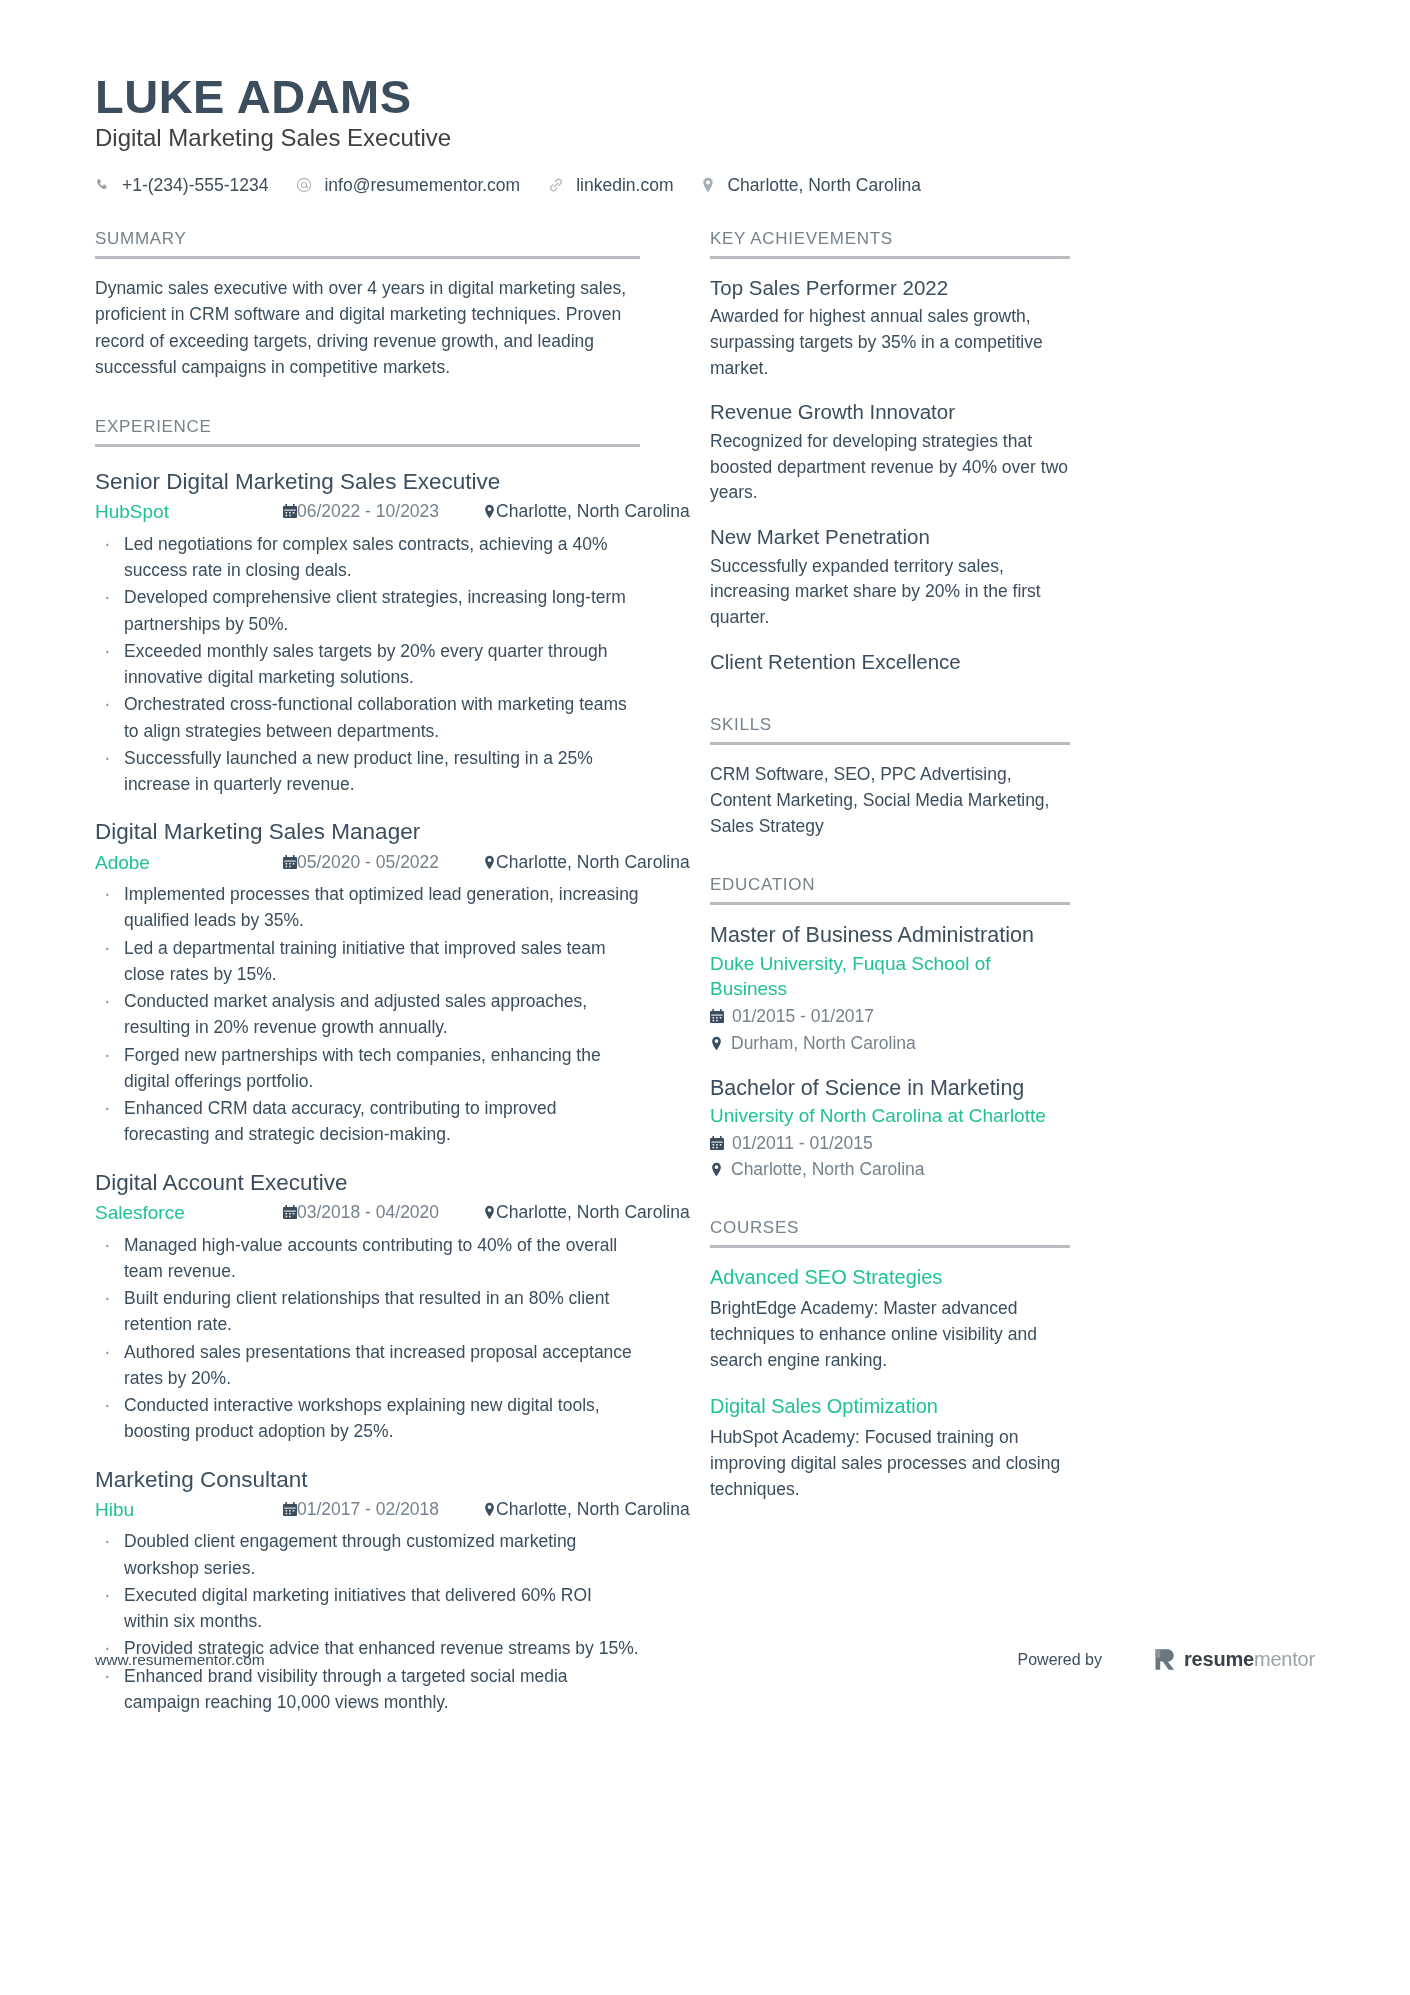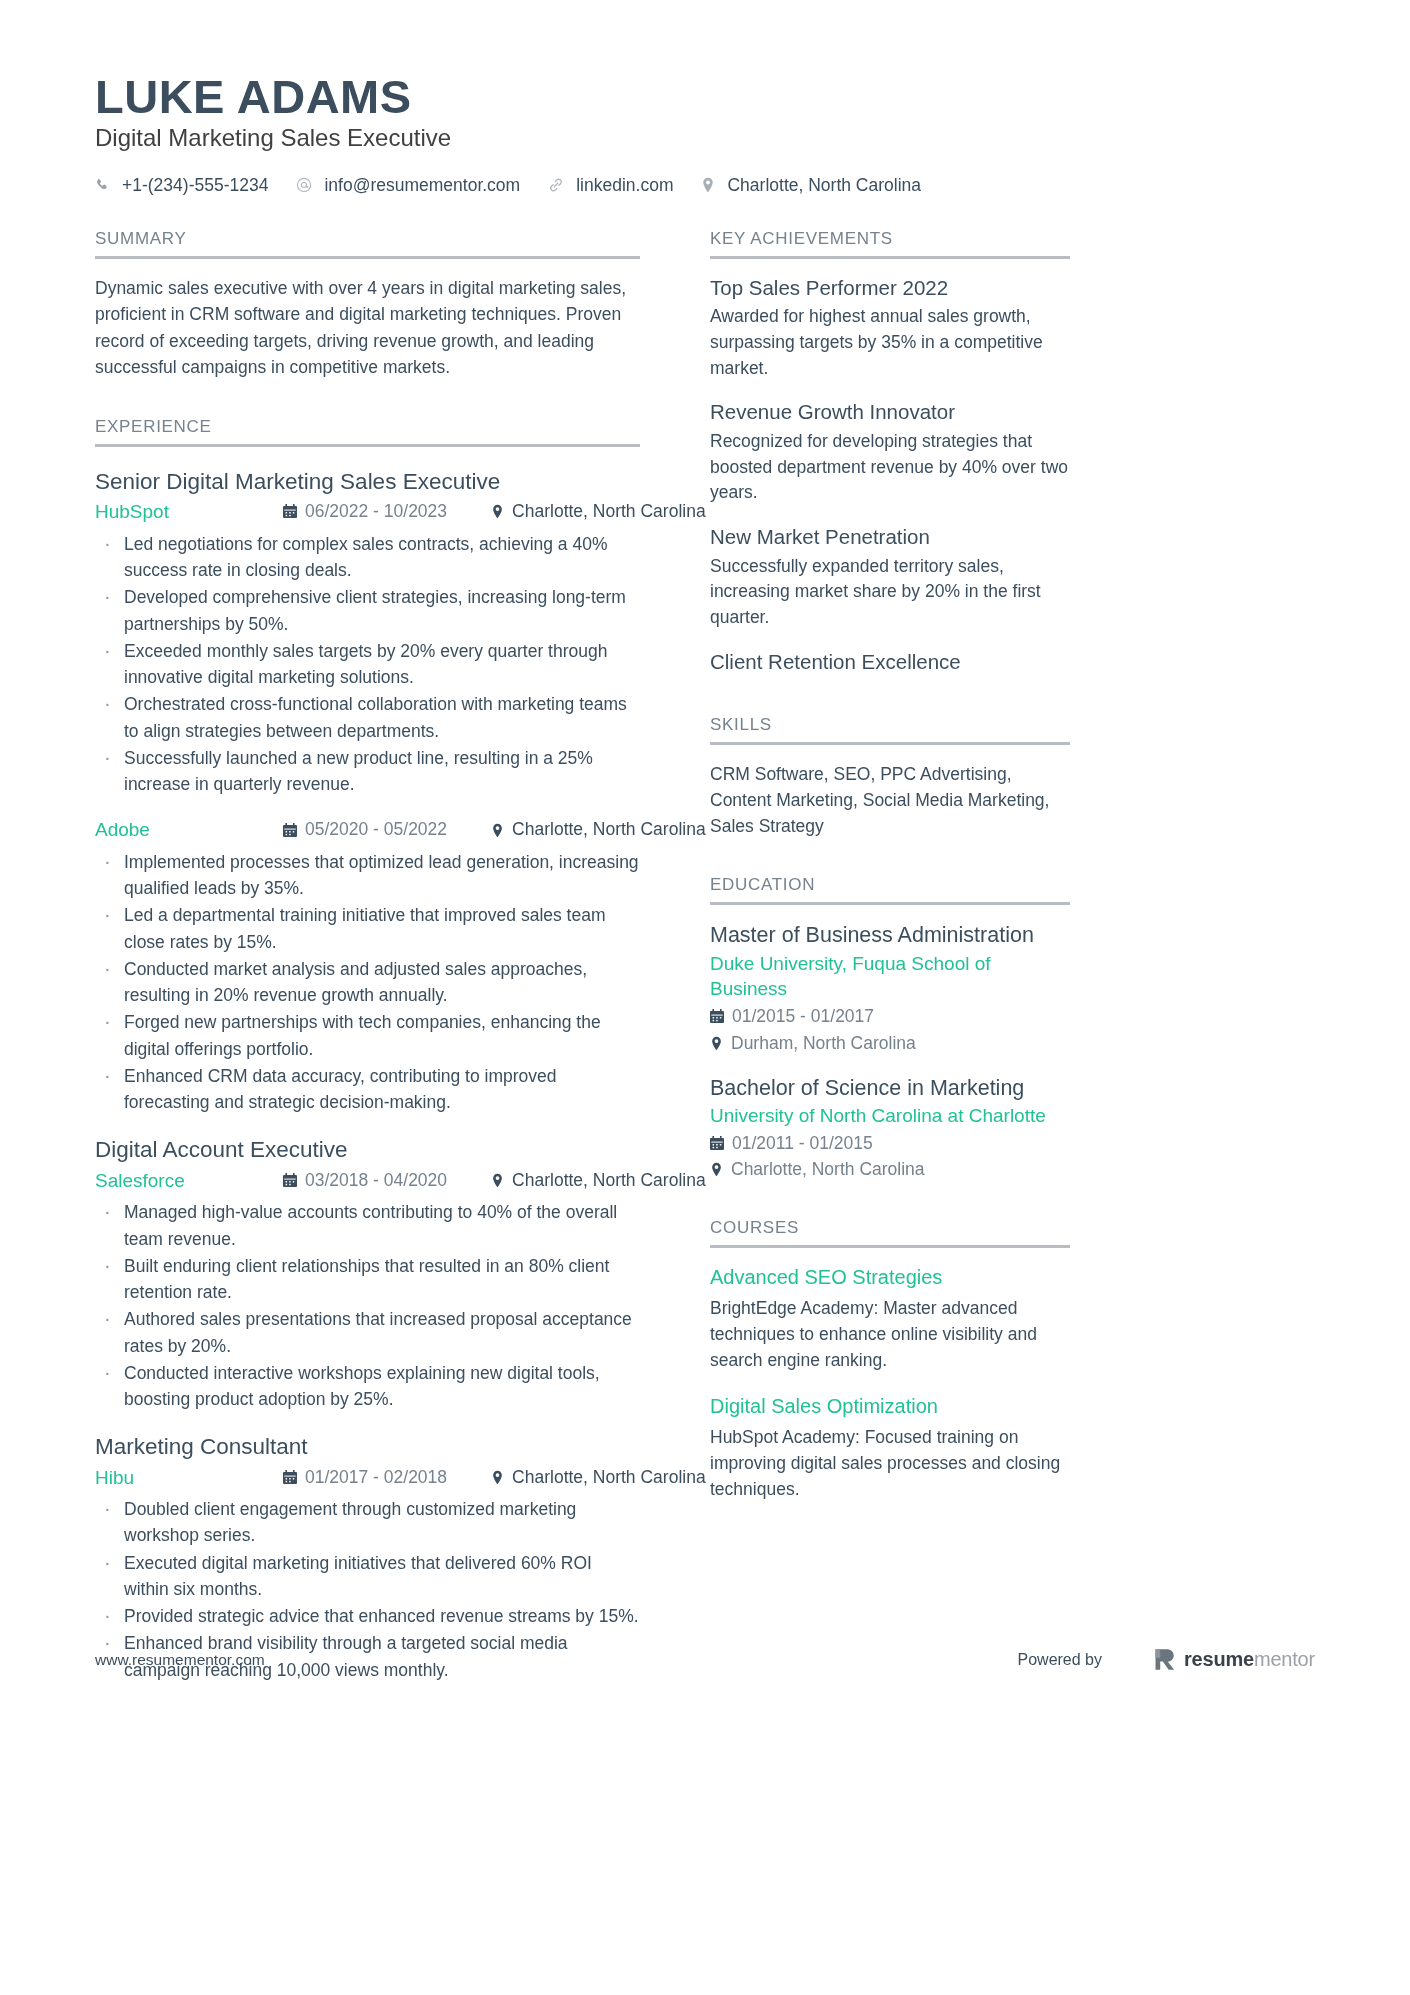--- a/index.html
+++ b/index.html
@@ -97,21 +97,20 @@
   .exp-company {
     font-size: 19px;
     color: #20c196;
     width: 172px;
     flex: 0 0 172px;
     line-height: 1.35;
   }
   .meta-chunk {
     display: flex;
     align-items: center;
-    gap: 8px;
     font-size: 17.5px;
     line-height: 1.35;
     white-space: nowrap;
     padding-left: 16px;
   }
   .meta-date { color: #76828d; margin-right: 28px; }
   .meta-loc { color: #3c4e5e; }
 
   ul.bullets { list-style: none; }
   ul.bullets li {
@@ -324,20 +323,21 @@
             <ul class="bullets">
               <li>Led negotiations for complex sales contracts, achieving a 40% success rate in closing deals.</li>
               <li>Developed comprehensive client strategies, increasing long-term partnerships by 50%.</li>
               <li>Exceeded monthly sales targets by 20% every quarter through innovative digital marketing solutions.</li>
               <li>Orchestrated cross-functional collaboration with marketing teams to align strategies between departments.</li>
               <li>Successfully launched a new product line, resulting in a 25% increase in quarterly revenue.</li>
             </ul>
           </div>
 
           <div class="exp-item">
+            <div class="exp-role">Digital Marketing Sales Manager</div>
             <div class="exp-meta">
               <div class="exp-company">Adobe</div>
               <div class="meta-chunk meta-date">
                 <span class="ic">
                   <svg width="14" height="15" viewBox="0 0 14 15" fill="#3c4e5e">
                       <rect x="0" y="2" width="14" height="12" rx="1"></rect>
                       <rect x="2.4" y="0" width="1.6" height="3.4"></rect>
                       <rect x="10" y="0" width="1.6" height="3.4"></rect>
                       <rect x="1.3" y="5.6" width="11.4" height="1" fill="#fff"></rect>
                       <rect x="2.6" y="8" width="1.5" height="1.5" fill="#fff"></rect>

